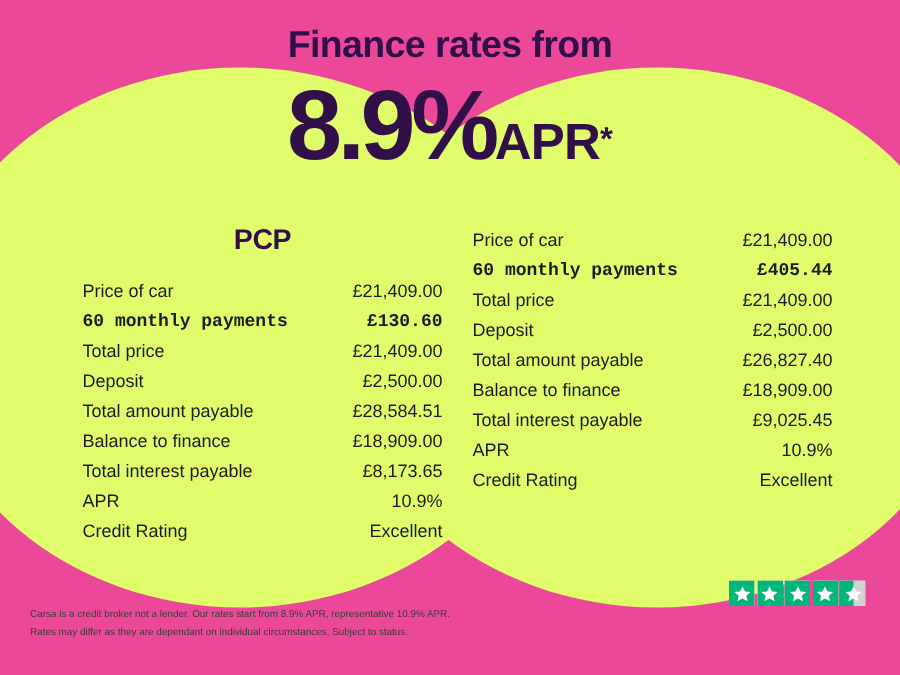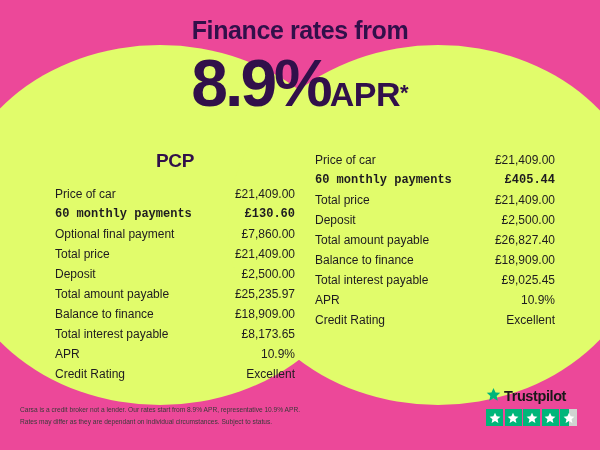--- a/index.html
+++ b/index.html
@@ -190,34 +190,30 @@
       <div class="rows" id="rows-pcp">
           <div class="row">
             <span class="row-label">Price of car</span>
             <span class="row-value">£21,409.00</span>
           </div>
           <div class="row bold">
             <span class="row-label">60 monthly payments</span>
             <span class="row-value">£130.60</span>
           </div>
           <div class="row">
-            <span class="row-label">Optional final payment</span>
-            <span class="row-value">£7,860.00</span>
-          </div>
-          <div class="row">
             <span class="row-label">Total price</span>
             <span class="row-value">£21,409.00</span>
           </div>
           <div class="row">
             <span class="row-label">Deposit</span>
             <span class="row-value">£2,500.00</span>
           </div>
           <div class="row">
             <span class="row-label">Total amount payable</span>
-            <span class="row-value">£25,235.97</span>
+            <span class="row-value">£28,584.51</span>
           </div>
           <div class="row">
             <span class="row-label">Balance to finance</span>
             <span class="row-value">£18,909.00</span>
           </div>
           <div class="row">
             <span class="row-label">Total interest payable</span>
             <span class="row-value">£8,173.65</span>
           </div>
           <div class="row">
@@ -271,28 +267,20 @@
           </div>
         </div>
     </div>
 
     <div id="disclaimer">
       <div>Carsa is a credit broker not a lender. Our rates start from 8.9% APR, representative 10.9% APR.</div>
       <div>Rates may differ as they are dependant on individual circumstances. Subject to status.</div>
     </div>
 
     <div id="trustpilot">
-      <div id="tp-wordmark">
-        <span>
-          <svg width="15" height="15" viewBox="0 0 24 24" aria-hidden="true">
-            <polygon points="12,1.6 15.3,8.6 22.8,9.3 17.1,14.3 18.8,21.8 12,17.9 5.2,21.8 6.9,14.3 1.2,9.3 8.7,8.6" fill="#00b67a"></polygon>
-          </svg>
-        </span>
-        <span id="tp-name">Trustpilot</span>
-      </div>
       <div id="tp-stars">
           <span class="tp-star">
             <span class="fill" style="width: 100%;"></span>
             <svg width="12" height="12" viewBox="0 0 24 24" aria-hidden="true">
               <polygon points="12,1.6 15.3,8.6 22.8,9.3 17.1,14.3 18.8,21.8 12,17.9 5.2,21.8 6.9,14.3 1.2,9.3 8.7,8.6" fill="#ffffff"></polygon>
             </svg>
           </span>
           <span class="tp-star">
             <span class="fill" style="width: 100%;"></span>
             <svg width="12" height="12" viewBox="0 0 24 24" aria-hidden="true">

